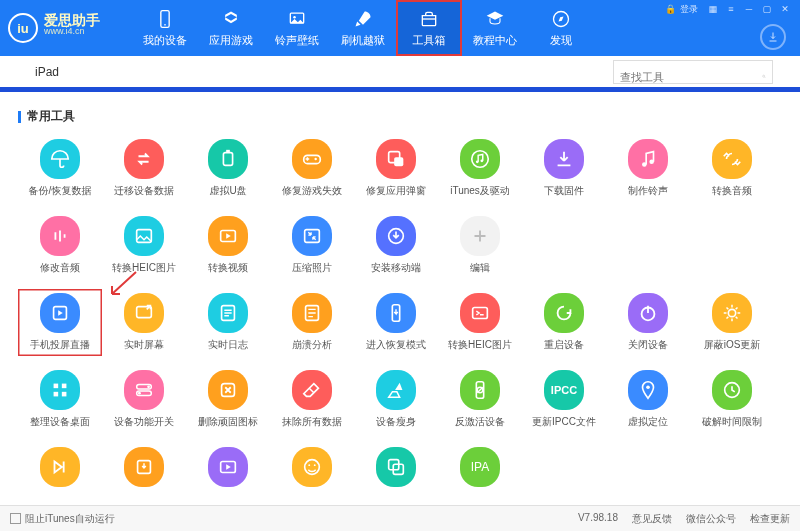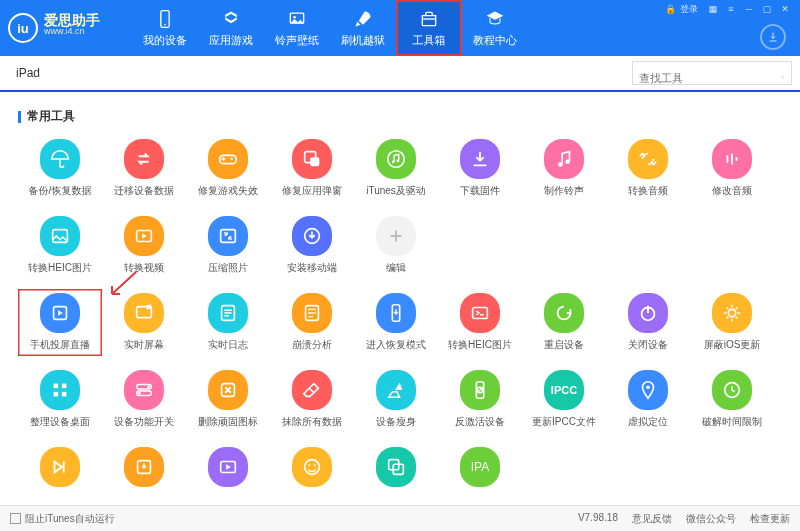--- a/index.html
+++ b/index.html
@@ -13,21 +13,21 @@
 .nav{display:flex;height:100%}
 .nav-item{width:66px;height:100%;display:flex;flex-direction:column;align-items:center;justify-content:center;color:#fff;font-size:11px;cursor:pointer;position:relative;gap:4px}
 .nav-item.active{background:#1565d8}
 .nav-item.hl{box-shadow:inset 0 0 0 2px #e03a3a}
 .nav-ico{width:20px;height:20px;fill:#fff}
 .win-ctrl{position:absolute;right:6px;top:2px;display:flex;gap:0;align-items:center}
 .wc{width:18px;height:14px;display:flex;align-items:center;justify-content:center;color:#cfe3ff;font-size:9px;cursor:pointer}
 .login-txt{font-size:9px;color:#cfe3ff;margin-right:6px}
 .dl-circ{position:absolute;right:14px;top:24px;width:26px;height:26px;border:2px solid #7fb3fb;border-radius:50%;display:flex;align-items:center;justify-content:center}
 .dl-circ svg{width:12px;height:12px;fill:#cfe3ff}
-.subbar{height:36px;border-bottom:2px solid #1d4ed8;display:flex;align-items:center;padding:0 8px;justify-content:space-between;background:#fff}
+.subbar{height:36px;border-bottom:5px solid #1d4ed8;display:flex;align-items:center;padding:0 27px;justify-content:space-between;background:#fff}
 .tab{font-size:12px;color:#333;padding:4px 8px}
 .search{display:flex;align-items:flex-end;border:1px solid #ddd;height:24px;width:160px;padding:0 6px;color:#999}
 .search input{border:none;outline:none;font-size:11px;flex:1;color:#555}
 .content{padding:10px 18px;height:calc(100% - 56px - 36px - 26px);overflow:hidden}
 .sec-title{display:flex;align-items:center;font-size:12px;color:#333;margin:6px 0 10px;font-weight:bold}
 .sec-title::before{content:"";width:3px;height:12px;background:#1e7bf6;margin-right:6px}
 .grid{display:flex;flex-wrap:wrap;gap:0}
 .tool{width:84px;display:flex;flex-direction:column;align-items:center;margin-bottom:10px;cursor:pointer;padding:4px 0;margin-right:0px}
 .tool.hl{box-shadow:inset 0 0 0 1.5px #e03a3a}
 .ico{width:40px;height:40px;border-radius:18px;display:flex;align-items:center;justify-content:center;margin-bottom:5px}
@@ -90,20 +90,27 @@
         </svg>
         <span>工具箱</span>
       </div>
     <div class="nav-item">
         <svg class="nav-ico" viewBox="0 0 24 24">
           <path d="M12 3L2 8l10 5 10-5z"></path>
           <path d="M6 11v4c0 2 3 3 6 3s6-1 6-3v-4" fill="none" stroke="#fff" stroke-width="1.3"></path>
         </svg>
         <span>教程中心</span>
       </div>
+    <div class="nav-item">
+        <svg class="nav-ico" viewBox="0 0 24 24">
+          <circle cx="12" cy="12" r="9" fill="none" stroke="#fff" stroke-width="1.6"></circle>
+          <path d="M15 9l-2 5-4 1 2-5z"></path>
+        </svg>
+        <span>发现</span>
+      </div>
   </div>
   <div class="win-ctrl">
     <span class="wc">🔒</span>
     <span class="login-txt">登录</span>
     <span class="wc">▦</span>
     <span class="wc">≡</span>
     <span class="wc">─</span>
     <span class="wc">▢</span>
     <span class="wc">✕</span>
   </div>
@@ -138,20 +145,29 @@
       </div>
     <div class="tool">
         <div class="ico c-red">
           <svg viewBox="0 0 24 24">
             <path d="M6 9h10l-3-3m4 9H7l3 3" stroke="#fff" stroke-width="2" fill="none"></path>
           </svg>
         </div>
         <span class="tname">迁移设备数据</span>
       </div>
     <div class="tool">
+        <div class="ico c-teal">
+          <svg viewBox="0 0 24 24">
+            <rect x="7" y="5" width="10" height="14" rx="2" fill="none" stroke="#fff" stroke-width="1.8"></rect>
+            <rect x="10" y="2" width="4" height="3" fill="#fff"></rect>
+          </svg>
+        </div>
+        <span class="tname">虚拟U盘</span>
+      </div>
+    <div class="tool">
         <div class="ico c-orange">
           <svg viewBox="0 0 24 24">
             <rect x="3" y="8" width="18" height="9" rx="4" fill="none" stroke="#fff" stroke-width="1.8"></rect>
             <circle cx="16" cy="12" r="1.3" fill="#fff"></circle>
             <path d="M7 10v4m-2-2h4" stroke="#fff" stroke-width="1.6"></path>
           </svg>
         </div>
         <span class="tname">修复游戏失效</span>
       </div>
     <div class="tool">

